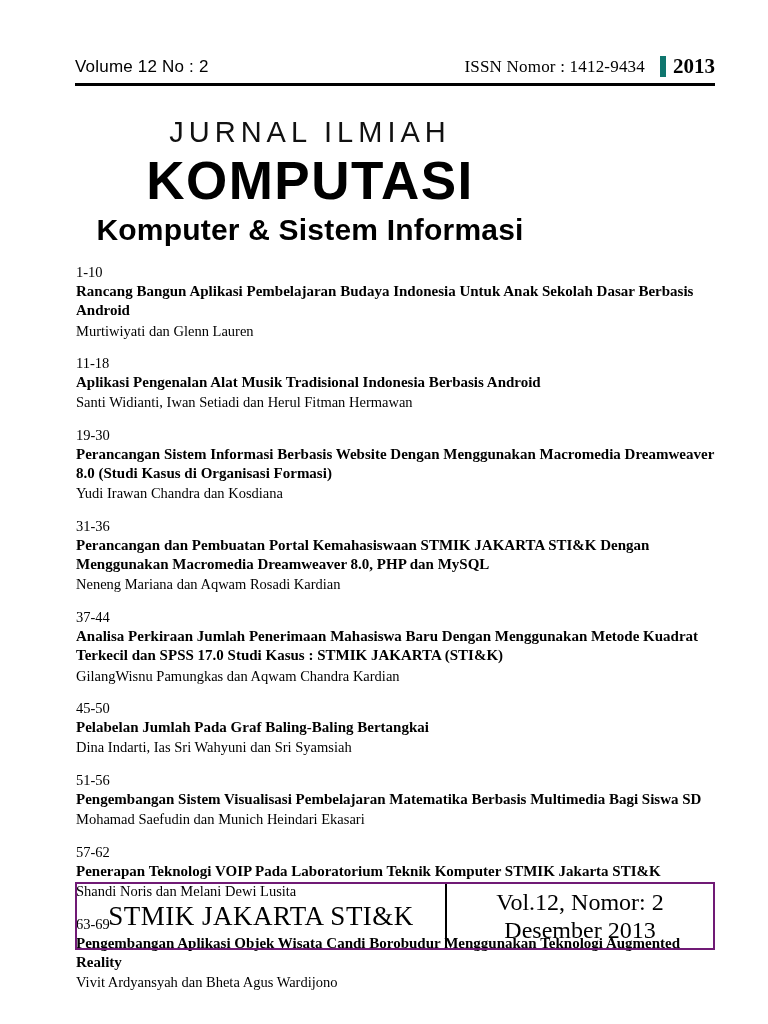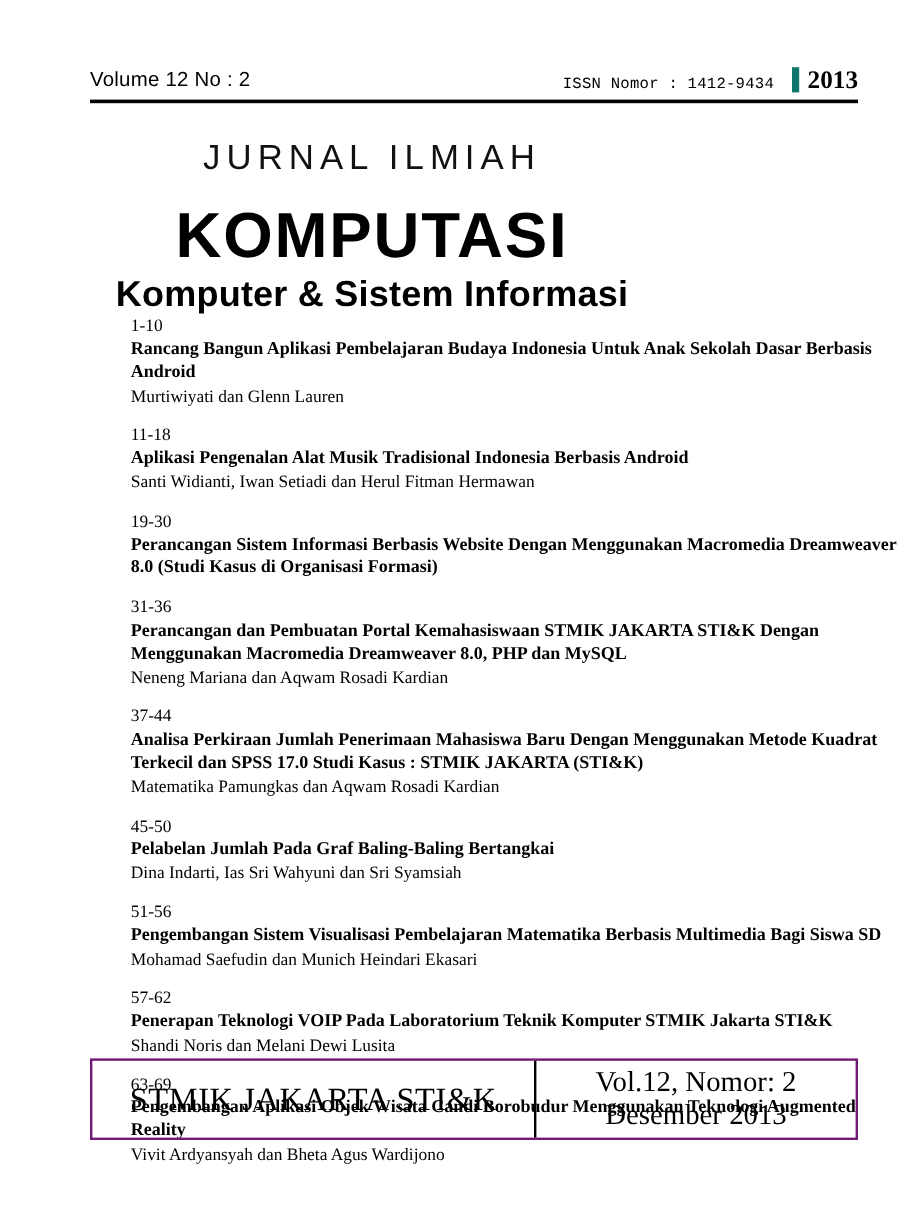--- a/index.html
+++ b/index.html
@@ -41,22 +41,22 @@
     font-family: "Liberation Sans", sans-serif;
     font-size: 17px;
     letter-spacing: 0.2px;
   }
   .header-right {
     display: flex;
     align-items: flex-end;
     gap: 8px;
   }
   .issn {
-    font-family: Liberation Mono, monospace;
-    font-size: 13px;
+    font-family: Liberation Serif, serif;
+    font-size: 17px;
     letter-spacing: 0.2px;
     padding-right: 7px;
   }
   .year {
     font-family: "Liberation Serif", serif;
     font-weight: bold;
     font-size: 21px;
     border-left: 6px solid #0f766e;
     padding-left: 7px;
     line-height: 1;
@@ -75,38 +75,37 @@
     font-size: 29px;
     letter-spacing: 5px;
     font-weight: 400;
     color: #111;
   }
   .t-komputasi {
     font-family: "Liberation Sans", sans-serif;
     font-size: 53px;
     font-weight: bold;
     letter-spacing: 1.5px;
-    margin-top: 20px;
+    margin-top: 4px;
     line-height: 1.05;
   }
   .t-sub {
     font-family: "Liberation Sans", sans-serif;
     font-size: 30px;
     font-weight: bold;
     margin-top: 4px;
     letter-spacing: 0.2px;
   }
 
   
   .toc {
     position: absolute;
     left: 76px;
     top: 263px;
     width: 640px;
-    margin-left: 33px;
   }
   .entry {
     margin-bottom: 14px;
   }
   .entry-pages {
     font-family: "Liberation Serif", serif;
     font-size: 14.5px;
     line-height: 1.25;
   }
   .entry-title {
@@ -186,32 +185,33 @@
 
     <div class="entry">
       <div class="entry-pages">11-18</div>
       <div class="entry-title">Aplikasi Pengenalan Alat Musik Tradisional Indonesia Berbasis Android</div>
       <div class="entry-authors">Santi Widianti, Iwan Setiadi dan Herul Fitman Hermawan</div>
     </div>
 
     <div class="entry">
       <div class="entry-pages">19-30</div>
       <div class="entry-title">Perancangan Sistem Informasi Berbasis Website Dengan Menggunakan Macromedia Dreamweaver 8.0 (Studi Kasus di Organisasi Formasi)</div>
+      <div class="entry-authors">Yudi Irawan Chandra dan Kosdiana</div>
     </div>
 
     <div class="entry">
       <div class="entry-pages">31-36</div>
       <div class="entry-title">Perancangan dan Pembuatan Portal Kemahasiswaan STMIK JAKARTA STI&amp;K Dengan Menggunakan Macromedia Dreamweaver 8.0, PHP dan MySQL</div>
       <div class="entry-authors">Neneng Mariana dan Aqwam Rosadi Kardian</div>
     </div>
 
     <div class="entry">
       <div class="entry-pages">37-44</div>
       <div class="entry-title">Analisa Perkiraan Jumlah Penerimaan Mahasiswa Baru Dengan Menggunakan Metode  Kuadrat Terkecil dan SPSS 17.0 Studi Kasus : STMIK JAKARTA (STI&amp;K)</div>
-      <div class="entry-authors">Matematika Pamungkas dan Aqwam Rosadi Kardian</div>
+      <div class="entry-authors">GilangWisnu Pamungkas dan Aqwam Chandra Kardian</div>
     </div>
 
     <div class="entry">
       <div class="entry-pages">45-50</div>
       <div class="entry-title">Pelabelan Jumlah Pada Graf Baling-Baling Bertangkai</div>
       <div class="entry-authors">Dina Indarti, Ias Sri Wahyuni dan Sri Syamsiah</div>
     </div>
 
     <div class="entry">
       <div class="entry-pages">51-56</div>

